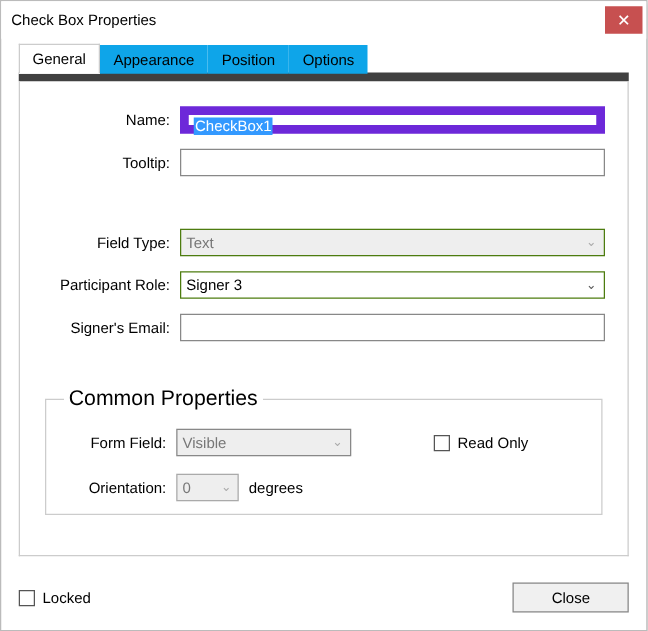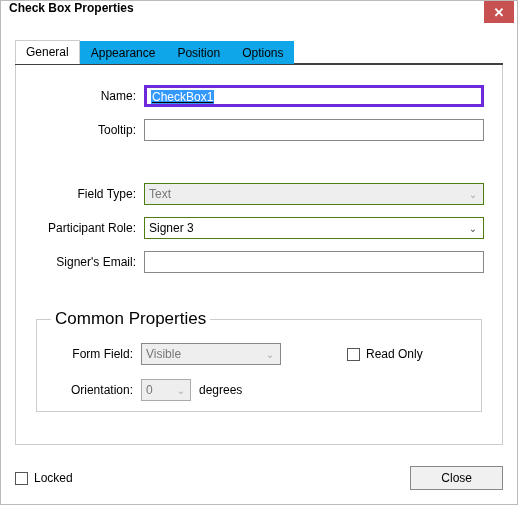--- a/index.html
+++ b/index.html
@@ -16,24 +16,23 @@
     width: 518px;
     height: 505px;
     background: #fff;
     border: 1px solid #bbb;
     box-shadow: 2px 2px 4px rgba(0,0,0,0.3);
     position: relative;
   }
   .titlebar {
     height: 30px;
     display: flex;
-    align-items: flex-start;
+    align-items: center;
     padding: 0 0 0 8px;
     background: #fff;
-    font-weight: bold;
   }
   .titlebar .title {
     flex: 1;
     font-size: 12px;
     color: #000;
   }
   .close-btn {
     width: 30px;
     height: 22px;
     background: #c75050;
@@ -43,21 +42,21 @@
     justify-content: center;
     font-size: 13px;
     margin-right: 3px;
     cursor: pointer;
   }
   .content {
     padding: 10px 14px 14px 14px;
   }
   .tabstrip {
     display: flex;
-    border-bottom: 2px solid #404040;
+    border-bottom: 7px solid #404040;
     font-size: 12px;
     height: 24px;
     align-items: flex-end;
   }
   .tab {
     padding: 4px 10px;
     border: 1px solid transparent;
     border-bottom: none;
     cursor: pointer;
     position: relative;
@@ -199,21 +198,21 @@
       <div class="tab active">General</div>
       <div class="tab">Appearance</div>
       <div class="tab">Position</div>
       <div class="tab">Options</div>
     </div>
 
     <div class="tabpage">
 
       <div class="row">
         <div class="lbl">Name:</div>
-        <div class="txt" style="padding:2px 4px; border:3px solid #6d28d9;text-decoration:underline;">
+        <div class="txt" style="padding:2px 4px; border:7px solid #6d28d9;">
           <span class="sel-highlight">CheckBox1</span>
         </div>
       </div>
 
       <div class="row">
         <div class="lbl">Tooltip:</div>
         <input class="txt" value="" style="">
       </div>
 
       <div class="spacer"></div>

